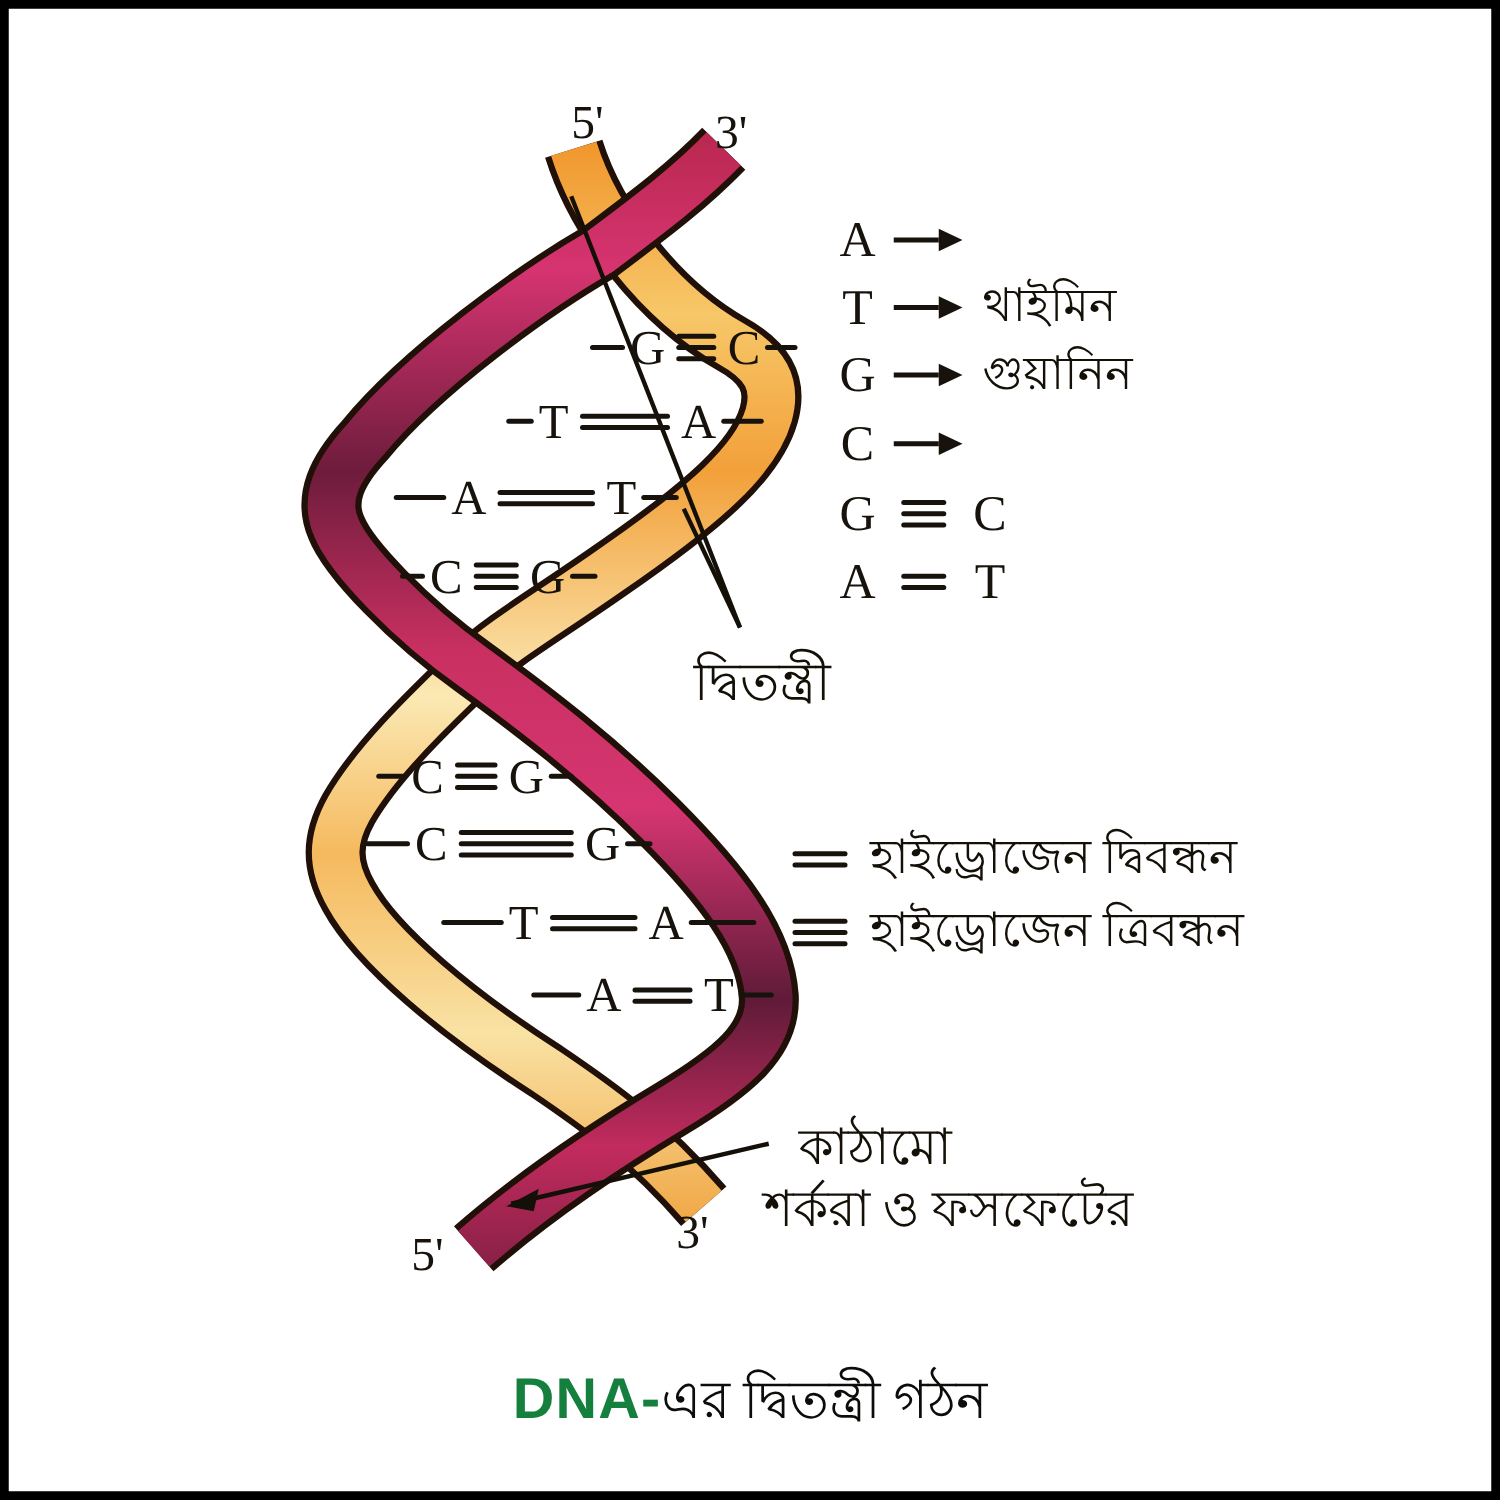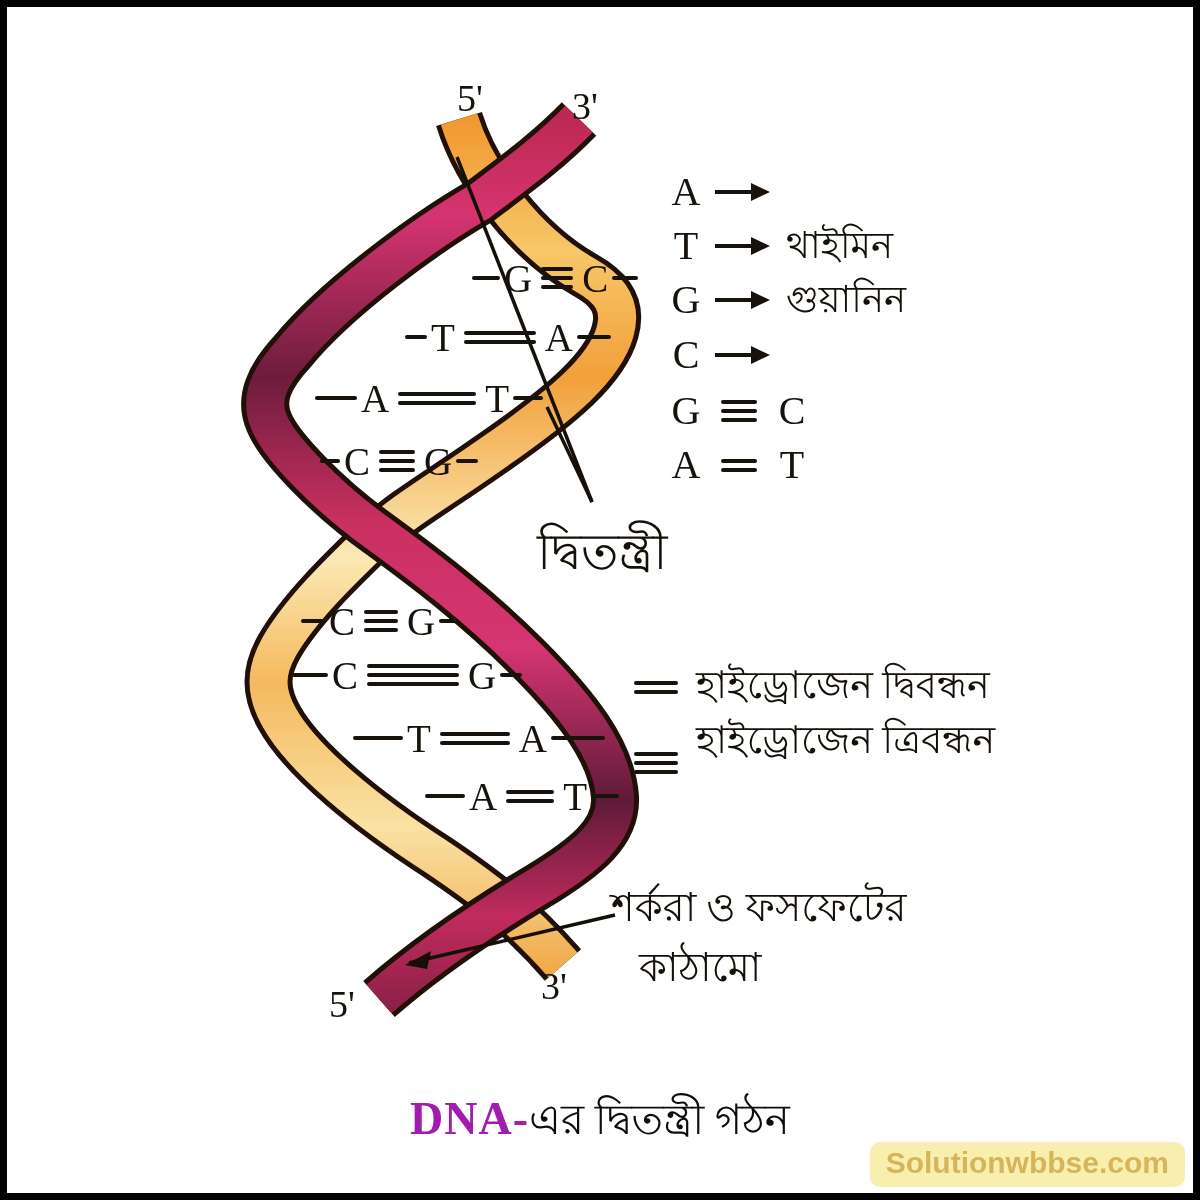--- a/index.html
+++ b/index.html
@@ -23,21 +23,21 @@
   .bn{font-family:"Liberation Serif","DejaVu Serif",serif;}
   .lg-row .name{font-size:37px;line-height:1.1;color:#141008;}
   
   .hb-row{position:absolute;display:flex;align-items:center;height:56px;transform:translateY(-28px);}
   .hb-row .bond{margin-right:18px;}
   .hb-row .txt{font-size:38px;color:#141008;}
   
   .prime{font-size:38px;line-height:1;color:#17120c;}
   .note{font-size:40px;line-height:1.25;color:#141008;}
   .caption{position:absolute;left:0;right:0;top:1080px;text-align:center;}
-  .caption .dna{font-family:Liberation Serif, serif;font-weight:800;font-size:46px;letter-spacing:1px;color:#a21caf;text-align:right;}
+  .caption .dna{font-family:Liberation Sans, sans-serif;font-weight:800;font-size:46px;letter-spacing:1px;color:#15803d;text-align:right;}
   .caption .rest{font-size:42px;color:#0d0c0a;}
   .watermark{position:absolute;right:8px;bottom:6px;background:#f8efae;color:#d5b55c;
      font-family:"Liberation Sans","DejaVu Sans",sans-serif;font-weight:700;font-size:30px;
      padding:4px 16px 7px;border-radius:10px;}
 </style>
 </head>
 <body>
 
 <div class="frame">
 
@@ -236,35 +236,34 @@
     </div>
 
   <div id="hbonds">
       <div class="hb-row" style="left: 622px; top: 680px;">
         <span class="bond">
           <i style="width: 44px;"></i>
           <i style="width: 44px;"></i>
         </span>
         <span class="txt bn">হাইড্রোজেন দ্বিবন্ধন</span>
       </div>
-      <div class="hb-row" style="left: 622px; top: 739px; align-items: flex-end;">
+      <div class="hb-row" style="left: 622px; top: 739px;">
         <span class="bond">
           <i style="width: 44px;"></i>
           <i style="width: 44px;"></i>
           <i style="width: 44px;"></i>
         </span>
         <span class="txt bn">হাইড্রোজেন ত্রিবন্ধন</span>
       </div>
     </div>
 
-  <div class="abs note bn" style="left:530px;top:514px;font-size:50px">দ্বিতন্ত্রী</div>
+  <div class="abs note bn" style="left:548px;top:514px;font-size:42px">দ্বিতন্ত্রী</div>
 
   <div class="abs" style="left:604px;top:876px">
+    <div class="note bn" style="margin:10px 0 0 28px">কাঠামো</div>
     <div class="note bn">শর্করা ও ফসফেটের</div>
-    <div class="note bn" style="margin:10px 0 0 28px">কাঠামো</div>
   </div>
 
   <div class="caption">
     <span class="dna">DNA-</span><span class="rest bn">এর দ্বিতন্ত্রী গঠন</span>
   </div>
 
-  <div class="watermark">Solutionwbbse.com</div>
 </div>
 
 </body></html>

